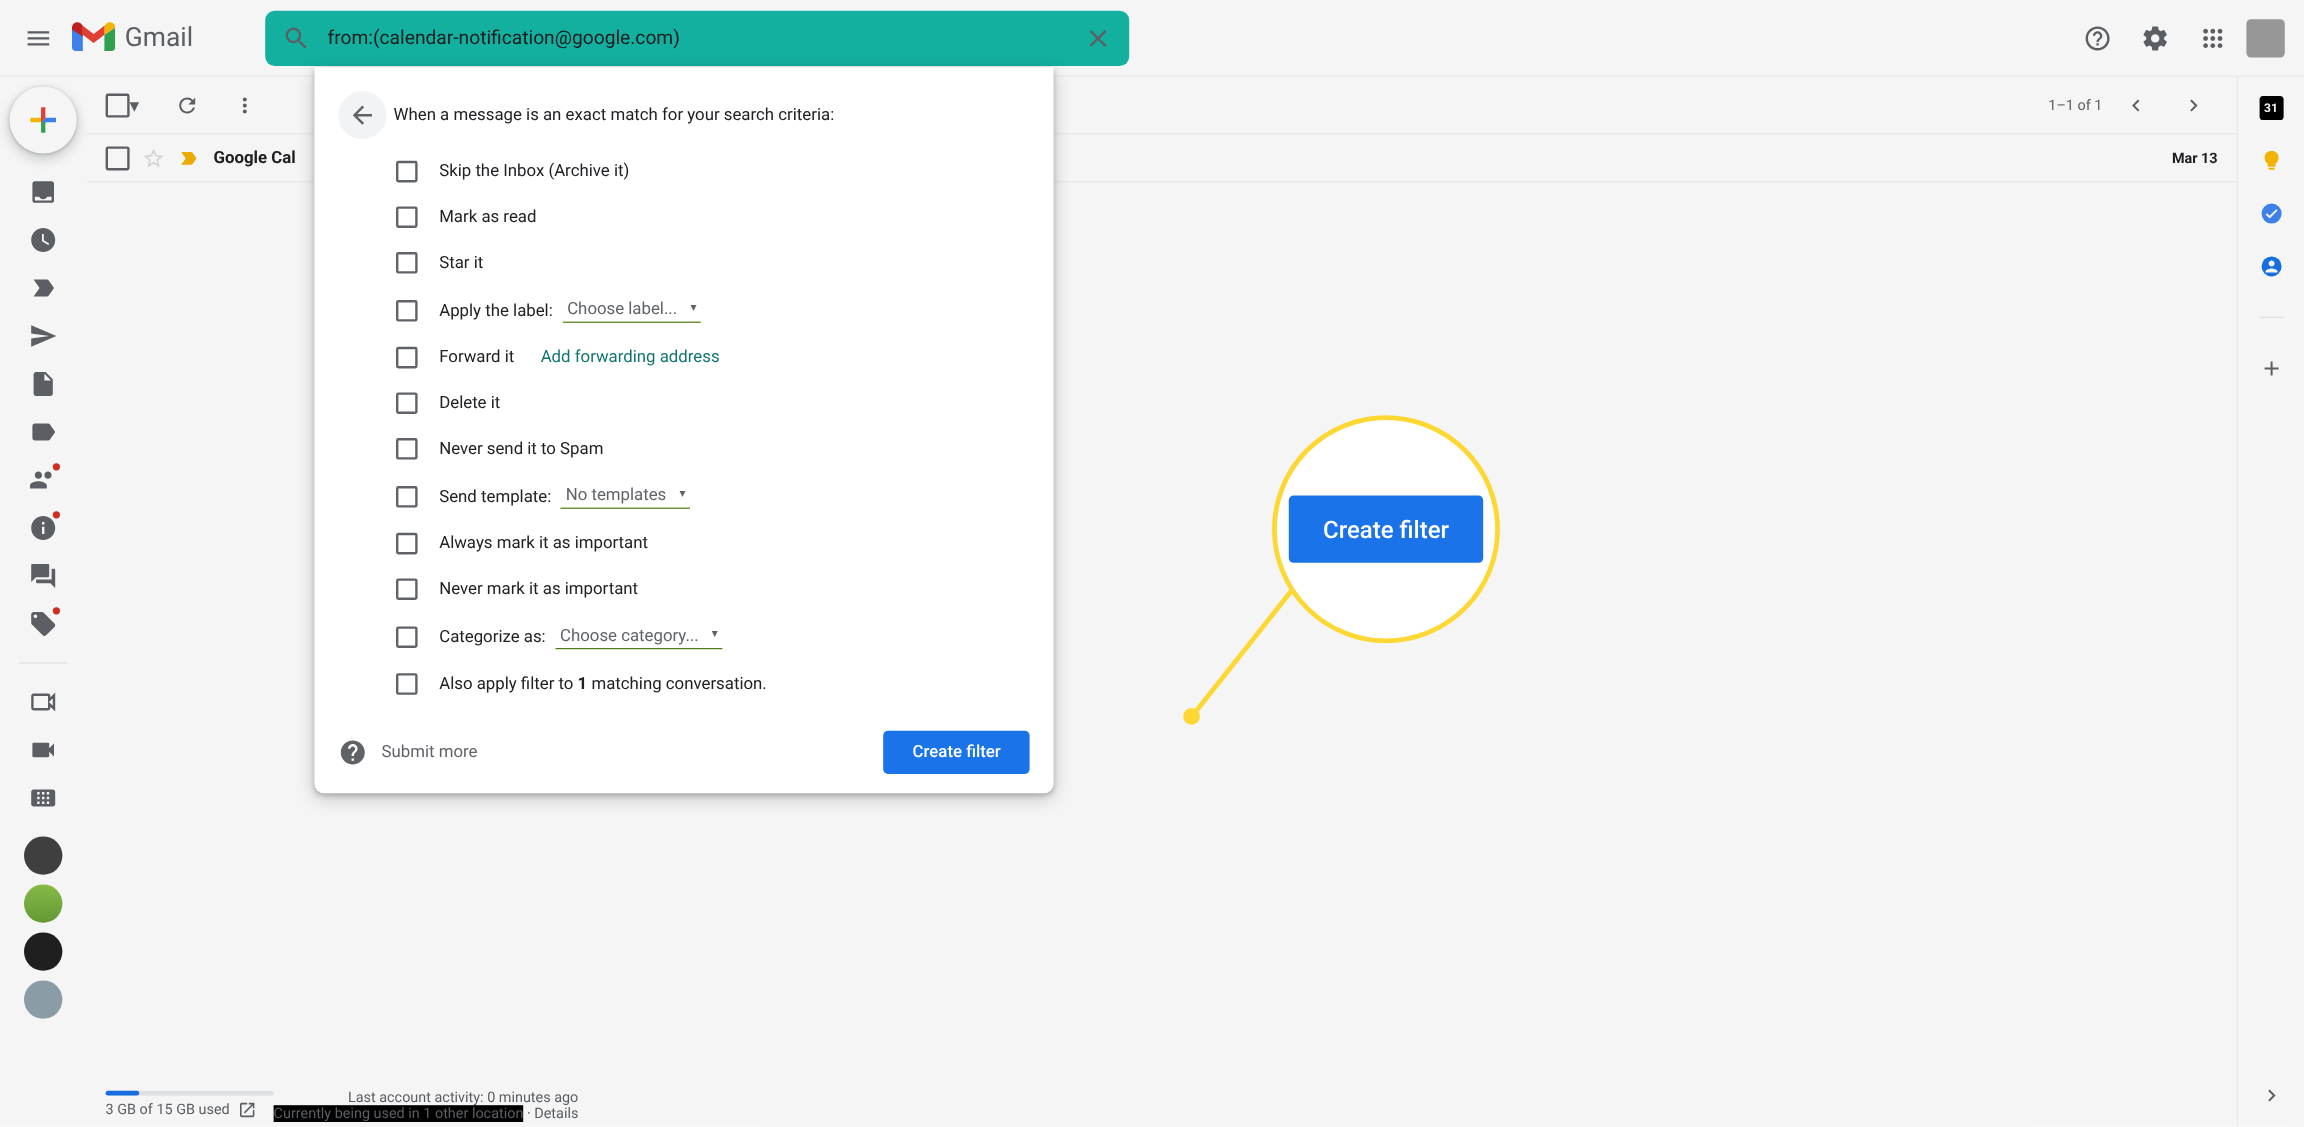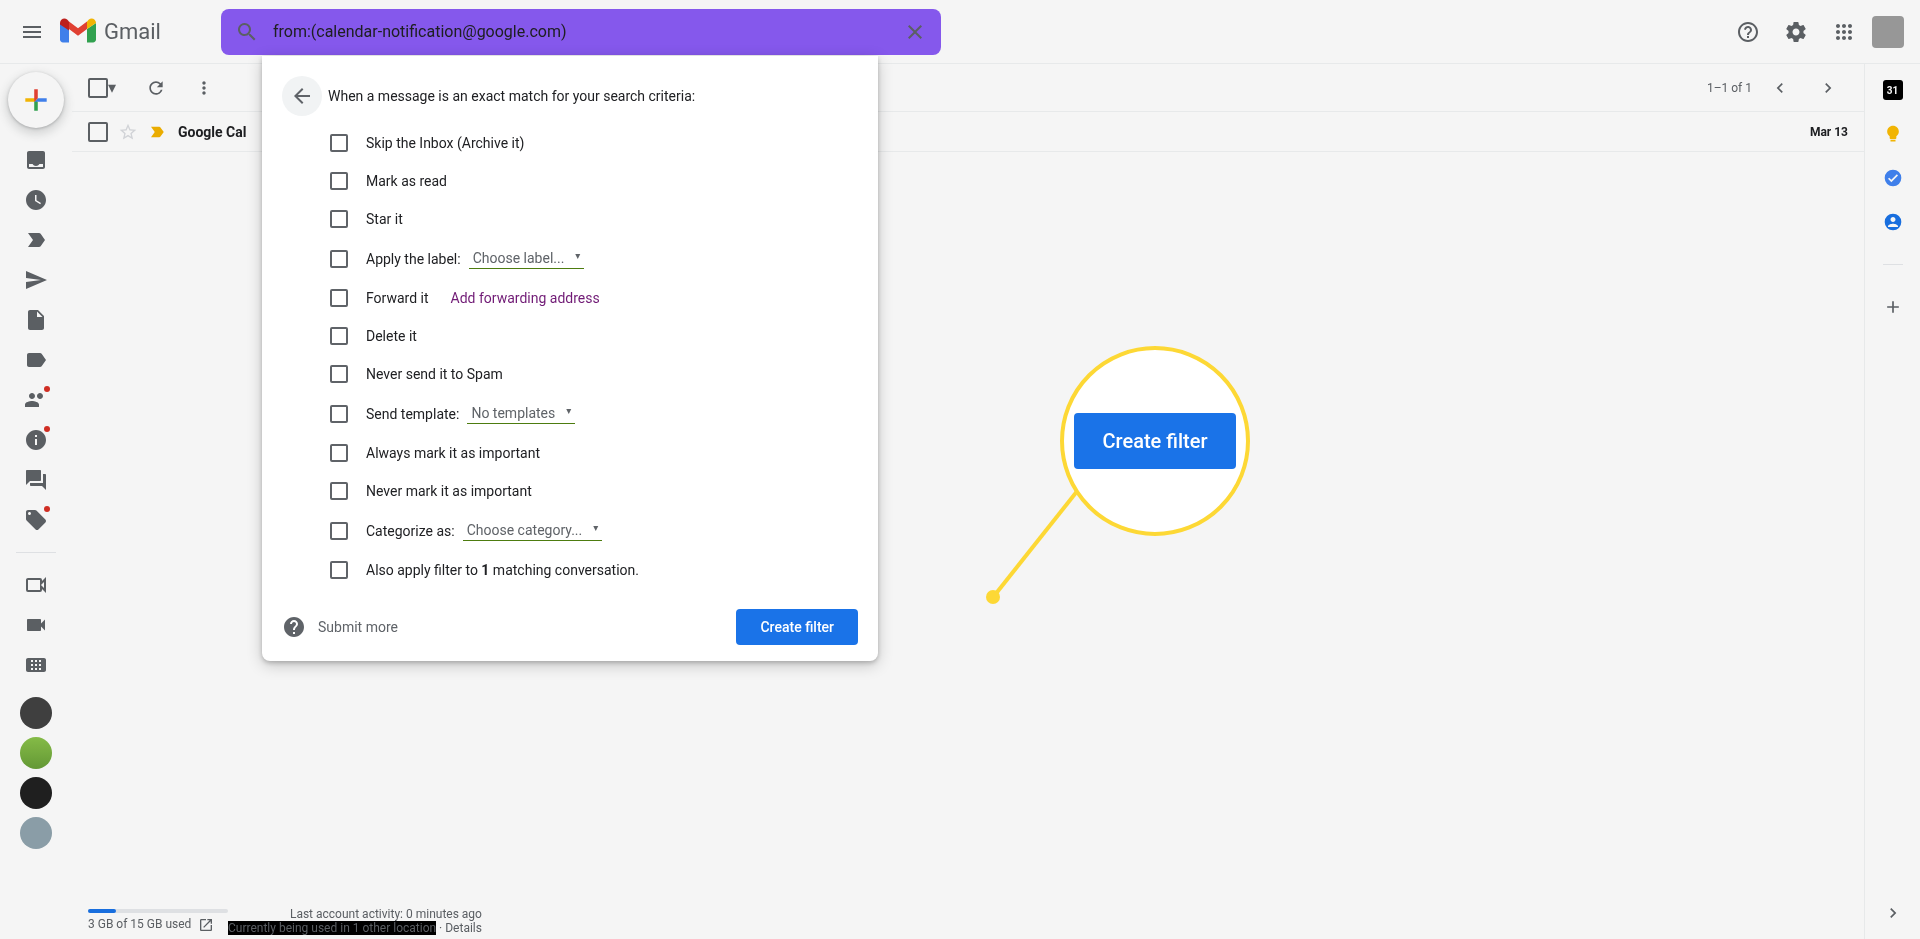--- a/index.html
+++ b/index.html
@@ -4,21 +4,21 @@
 <style>
 * { margin: 0; padding: 0; box-sizing: border-box; font-family: 'Google Sans', Roboto, Arial, sans-serif; }
 body { background: #fff; height: 100vh; overflow: hidden; position: relative; }
 
 
 .header { height: 64px; display: flex; align-items: center; padding: 8px; border-bottom: 1px solid #f1f3f4; }
 .menu-btn { width: 48px; height: 48px; display: flex; align-items: center; justify-content: center; cursor: pointer; border-radius: 50%; }
 .logo { display: flex; align-items: center; margin-left: 4px; margin-right: 60px; }
 .logo-m { width: 36px; height: 28px; margin-right: 8px; }
 .logo-text { font-size: 22px; color: #5f6368; font-weight: 400; }
-.search-bar { flex: 1; max-width: 720px; background: #8b5cf6; border-radius: 8px; height: 46px; display: flex; align-items: center; padding: 0 6px; position: relative; }
+.search-bar { flex: 1; max-width: 720px; background: #14b8a6; border-radius: 8px; height: 46px; display: flex; align-items: center; padding: 0 6px; position: relative; }
 .search-icon-btn { width: 40px; height: 40px; display: flex; align-items: center; justify-content: center; cursor: pointer; }
 .search-input { flex: 1; border: none; background: transparent; font-size: 16px; outline: none; color: #202124; padding: 0 6px; }
 .clear-btn { width: 40px; height: 40px; display: flex; align-items: center; justify-content: center; cursor: pointer; }
 .header-right { margin-left: auto; display: flex; align-items: center; gap: 8px; padding-right: 8px; }
 .header-icon { width: 40px; height: 40px; display: flex; align-items: center; justify-content: center; cursor: pointer; border-radius: 50%; }
 .avatar { width: 32px; height: 32px; background: #9e9e9e; border-radius: 4px; }
 
 
 .main { display: flex; height: calc(100vh - 64px); }
 .sidebar { width: 72px; padding-top: 8px; display: flex; flex-direction: column; align-items: center; }
@@ -58,21 +58,21 @@
 
 .filter-panel { position: absolute; top: 56px; left: 262px; width: 616px; background: #fff; box-shadow: 0 2px 4px rgba(0,0,0,0.2), 0 4px 16px rgba(0,0,0,0.2); border-radius: 0 0 8px 8px; z-index: 100; padding: 20px 20px 16px; }
 .filter-header { display: flex; align-items: center; margin-bottom: 8px; }
 .back-btn { width: 40px; height: 40px; display: flex; align-items: center; justify-content: center; cursor: pointer; border-radius: 50%; background: #f1f3f4; margin-right: 6px; }
 .filter-title { font-size: 14px; color: #202124; }
 .filter-option { display: flex; align-items: center; padding: 10px 0 10px 48px; font-size: 14px; color: #202124; }
 .filter-checkbox { width: 18px; height: 18px; border: 2px solid #5f6368; border-radius: 2px; margin-right: 18px; cursor: pointer; flex-shrink: 0; }
 .filter-label { display: flex; align-items: center; gap: 8px; }
 .dropdown-select { color: #5f6368; border-bottom: 1px solid #4d7c0f; padding: 2px 20px 2px 4px; cursor: pointer; position: relative; }
 .dropdown-select::after { content: '▾'; position: absolute; right: 4px; font-size: 10px; }
-.forward-link { color: #701a75; cursor: pointer; margin-left: 22px; }
+.forward-link { color: #0f766e; cursor: pointer; margin-left: 22px; }
 .filter-footer { display: flex; align-items: center; margin-top: 20px; }
 .help-icon { width: 24px; height: 24px; display: flex; align-items: center; justify-content: center; color: #5f6368; margin-right: 12px; }
 .learn-more { font-size: 14px; color: #5f6368; cursor: pointer; }
 .create-filter-btn { margin-left: auto; background: #1a73e8; color: #fff; border: none; padding: 10px 24px; border-radius: 4px; font-size: 14px; cursor: pointer; font-weight: 500; }
 
 
 .zoom-callout { position: absolute; top: 346px; left: 1060px; width: 190px; height: 190px; border: 4px solid #fdd835; border-radius: 50%; background: #fff; z-index: 200; display: flex; align-items: center; justify-content: center; overflow: hidden; }
 .zoom-inner { display: flex; flex-direction: column; align-items: center; }
 .zoom-btn { background: #1a73e8; color: #fff; padding: 16px 28px; border-radius: 4px; font-size: 20px; font-weight: 500; border: none; }
 .zoom-dot { position: absolute; width: 14px; height: 14px; background: #fdd835; border-radius: 50%; z-index: 201; }

